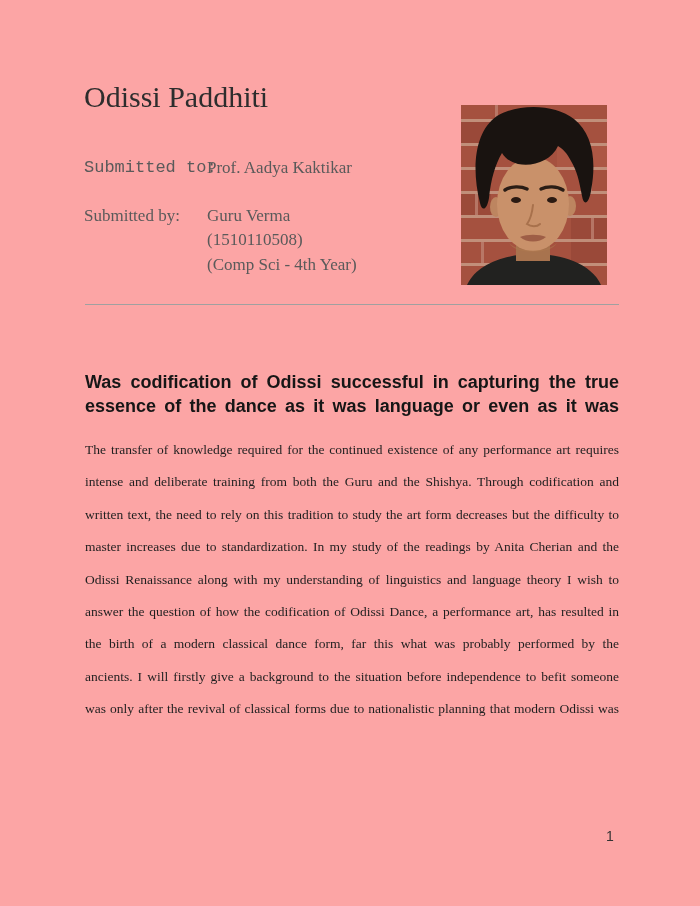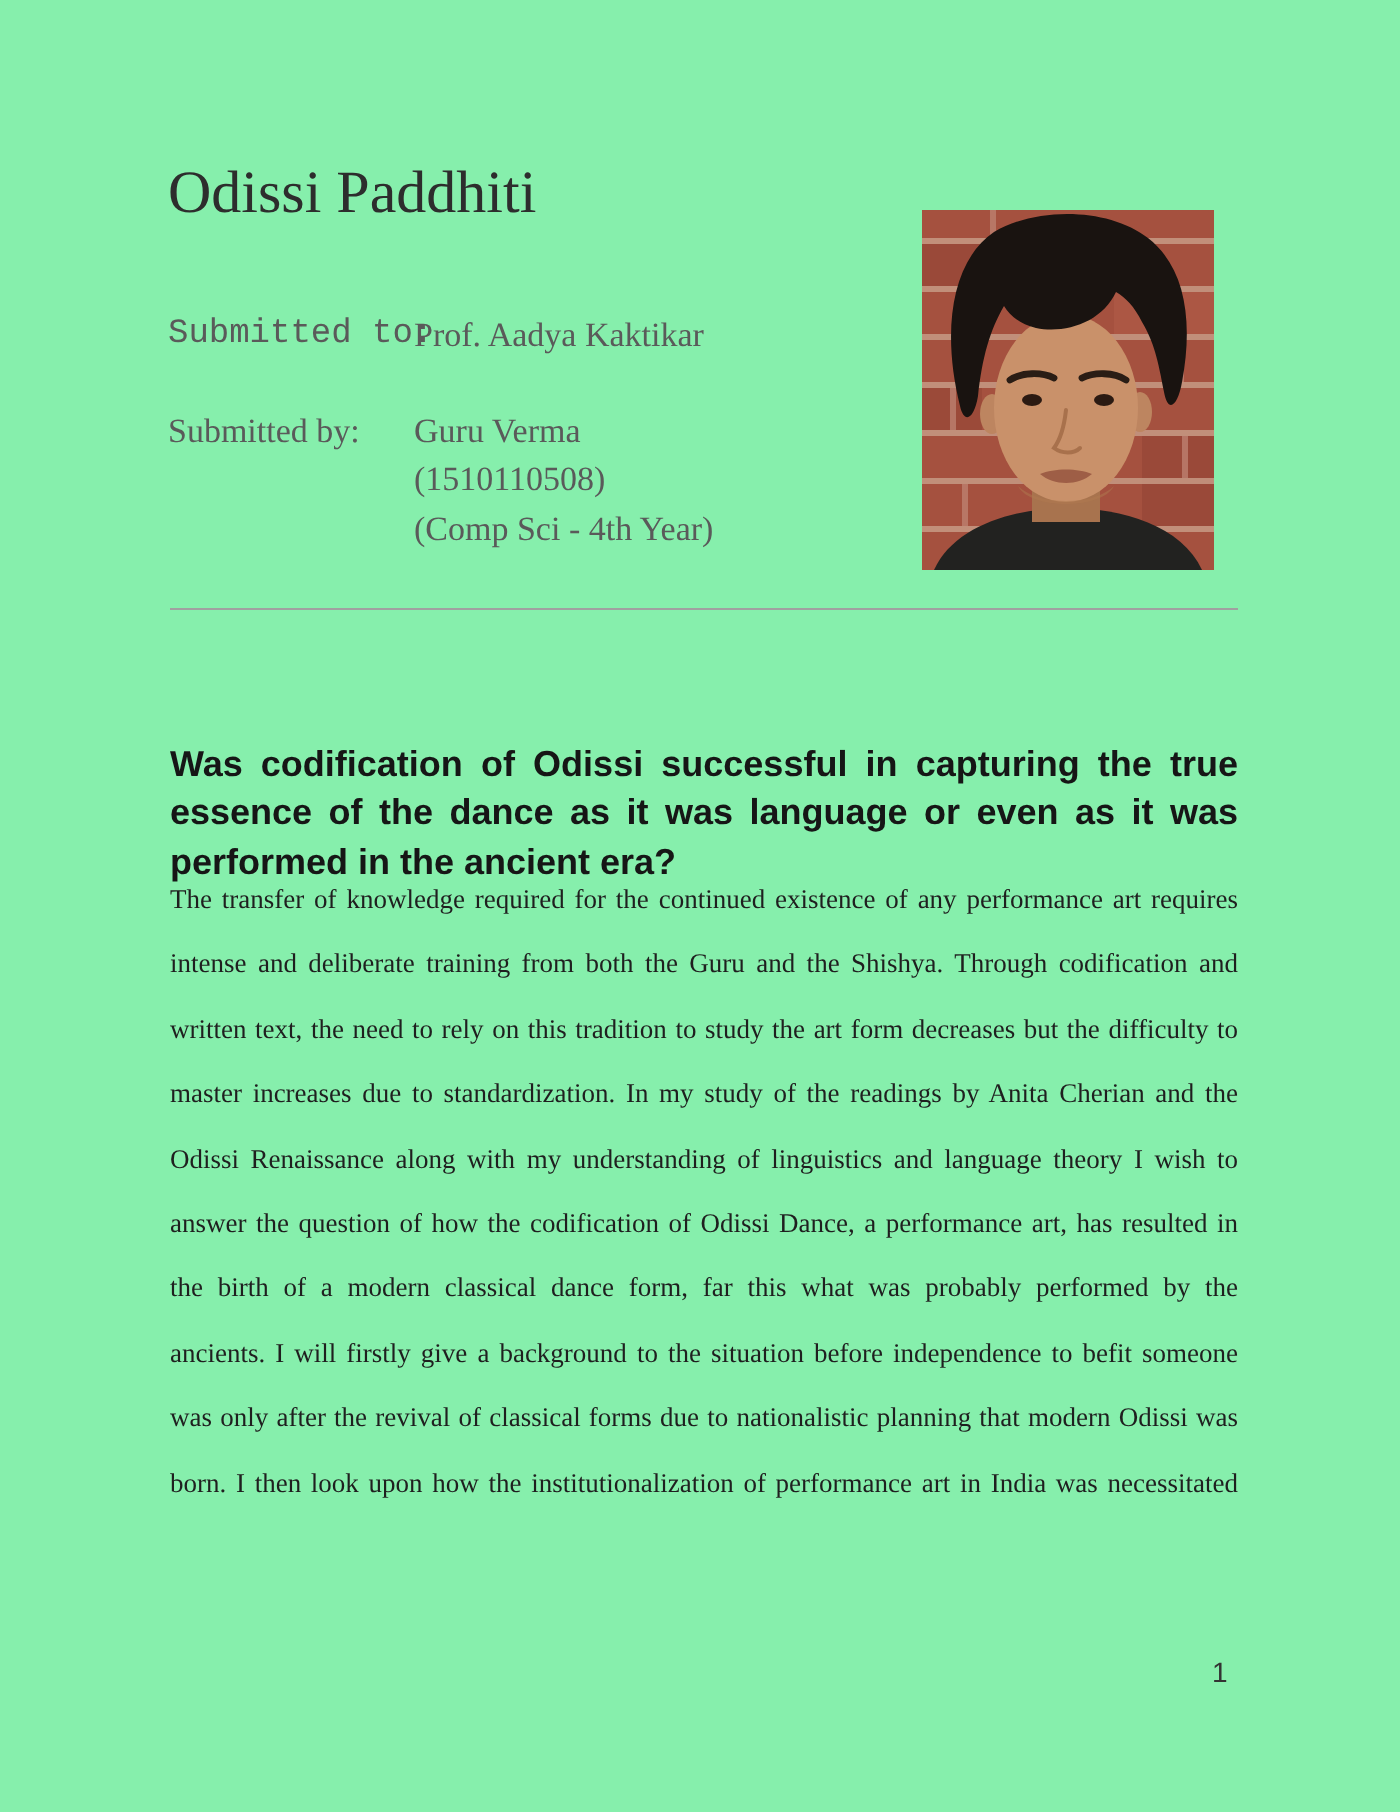--- a/index.html
+++ b/index.html
@@ -1,21 +1,21 @@
 <!DOCTYPE html>
 <html><head>
 <meta charset="utf-8">
 <style>
   * { margin: 0; padding: 0; box-sizing: border-box; }
   html, body { background: #ffffff; }
   .page {
     position: relative;
     width: 700px;
     height: 906px;
-    background: #86efac;
+    background: #fca5a5;
     overflow: hidden;
     font-family: "Liberation Serif", "DejaVu Serif", serif;
   }
   .doc-title {
     position: absolute;
     left: 84px;
     top: 80px;
     font-size: 30px;
     font-weight: 400;
     line-height: 1.1;
@@ -169,31 +169,29 @@
 
       <path d="M59,132 C66,129 78,129 85,132 C78,138 66,138 59,132 Z" fill="#9e5e46"></path>
     </svg>
   </div>
 
   <div class="divider"></div>
 
   <div class="question-heading">
     <div class="hline">Was codification of Odissi successful in capturing the true</div>
     <div class="hline">essence of the dance as it was language or even as it was</div>
-    <div class="hline-last">performed in the ancient era?</div>
   </div>
 
   <div class="body-text">
     <div class="bline">The transfer of knowledge required for the continued existence of any performance art requires</div>
     <div class="bline">intense and deliberate training from both the Guru and the Shishya. Through codification and</div>
     <div class="bline">written text, the need to rely on this tradition to study the art form decreases but the difficulty to</div>
     <div class="bline">master increases due to standardization. In my study of the readings by Anita Cherian and the</div>
     <div class="bline">Odissi Renaissance along with my understanding of linguistics and language theory I wish to</div>
     <div class="bline">answer the question of how the codification of Odissi Dance, a performance art, has resulted in</div>
     <div class="bline">the birth of a modern classical dance form, far this what was probably performed by the</div>
     <div class="bline">ancients. I will firstly give a background to the situation before independence to befit someone</div>
     <div class="bline">was only after the revival of classical forms due to nationalistic planning that modern Odissi was</div>
-    <div class="bline">born. I then look upon how the institutionalization of performance art in India was necessitated</div>
   </div>
 
   <span class="page-number">1</span>
 
 </div>
 
 </body></html>

